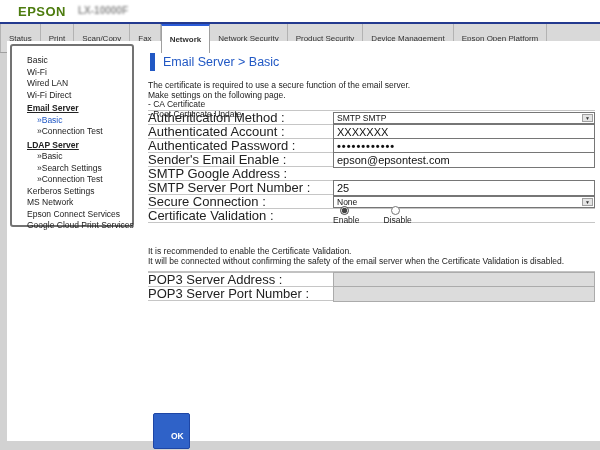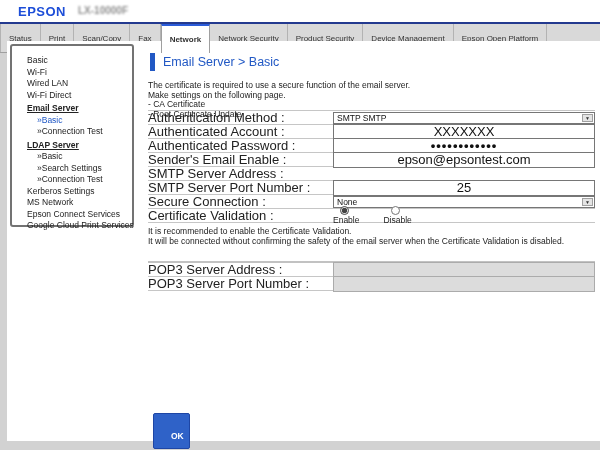--- a/index.html
+++ b/index.html
@@ -1,21 +1,21 @@
 <!DOCTYPE html>
 <html><head>
 <meta charset="utf-8">
 <style>
   html,body{margin:0;padding:0;}
   #page{position:relative;width:600px;height:450px;background:#d2d2d2;overflow:hidden;
         font-family:"Liberation Sans",sans-serif;-webkit-font-smoothing:antialiased;}
 
   
   .header{position:absolute;top:0;left:0;width:600px;height:22px;background:#ffffff;}
-  .logo{position:absolute;left:18px;top:4px;font-size:13px;font-weight:bold;color:#1d4ed8;letter-spacing:.5px;}
+  .logo{position:absolute;left:18px;top:4px;font-size:13px;font-weight:bold;color:#4d7c0f;letter-spacing:.5px;}
   .model{position:absolute;left:78px;top:5px;font-size:10px;font-weight:bold;color:#8f8f8f;filter:blur(1.2px);}
   .navline{position:absolute;top:22px;left:0;width:600px;height:2px;background:#233a8f;}
 
   
   .tabbar{position:absolute;top:24px;left:0;width:600px;height:29px;background:#d9d9d9;
           border-bottom:1px solid #9f9f9f;display:flex;box-sizing:border-box;}
   .tab{display:flex;align-items:center;padding:0 8px;font-size:8px;color:#333;
        border-right:1px solid #b3b3b3;background:#d9d9d9;cursor:pointer;white-space:nowrap;}
   .tab:first-child{border-left:1px solid #b3b3b3;}
   .tab.active{background:#ffffff;font-weight:bold;border-top:2px solid #2b5cd9;
@@ -34,33 +34,33 @@
 
   
   .accent{position:absolute;left:143px;top:12px;width:5px;height:18px;background:#2158c4;}
   .title{position:absolute;left:156px;top:14px;font-size:12.5px;color:#2158c4;white-space:nowrap;}
   .desc{position:absolute;left:141px;top:40px;font-size:8.5px;line-height:9.6px;color:#222;}
 
   .form{position:absolute;left:141px;top:69px;width:447px;border-top:1px solid #c6c6c6;}
   .row{display:flex;align-items:center;height:13px;border-bottom:1px solid #c6c6c6;}
   .row .lbl{width:185px;font-size:13px;color:#222;flex-shrink:0;white-space:nowrap;}
   .row .ctl{flex:1;display:flex;align-items:center;position:relative;height:100%;}
-  input.txt{width:100%;height:16px;border:1px solid #767676;font-size:13px;font-family:inherit;
-            padding:0 3px;box-sizing:border-box;background:#fff;color:#111;text-align:center;}
+  input.txt{width:100%;height:16px;border:1px solid #767676;font-size:11px;font-family:inherit;
+            padding:0 3px;box-sizing:border-box;background:#fff;color:#111;}
   input.txt.dis{background:#dcdcdc;border-color:#ababab;}
   input.pwd{letter-spacing:1px;font-weight:bold;}
   .selectbox{width:100%;height:12px;border:1px solid #767676;background:#fff;position:relative;
              display:flex;align-items:center;box-sizing:border-box;cursor:pointer;}
   .selectbox .val{font-size:8.5px;padding-left:3px;color:#111;}
   .selectbox .btn{position:absolute;right:1px;top:1px;bottom:1px;width:11px;background:#e4e4e4;
                   border:1px solid #a0a0a0;box-sizing:border-box;display:flex;align-items:center;
                   justify-content:center;font-size:5px;color:#333;}
   .radio-lab{display:flex;align-items:center;font-size:8.5px;color:#222;margin-right:24px;cursor:pointer;flex-direction:column;}
   .radio-lab input{width:9px;height:9px;margin:0 4px 0 0;accent-color:#444;}
-  .note{padding:4px 0 15px;border-bottom:2px solid #c2c2c2;}
+  .note{padding:4px 0 5px;border-bottom:2px solid #c2c2c2;margin-top:20px;}
   .note div{font-size:8.5px;line-height:9.6px;color:#222;white-space:nowrap;}
 
   .ok{position:absolute;left:146px;top:372px;width:37px;height:17px;background:#2f62c8;
       border:1px solid #1e46a5;border-radius:2px;color:#fff;font-weight:bold;font-size:8.5px;
       font-family:inherit;cursor:pointer;padding:17px;}
 </style>
 </head>
 <body>
 
 <div id="page">
@@ -140,21 +140,21 @@
       </div>
 
       <div class="row">
         <div class="lbl">Sender's Email Enable :</div>
         <div class="ctl">
           <input type="text" class="txt" value="epson@epsontest.com" style="">
         </div>
       </div>
 
       <div class="row">
-        <div class="lbl">SMTP Server Address :</div>
+        <div class="lbl">SMTP Google Address :</div>
       </div>
 
       <div class="row">
         <div class="lbl">SMTP Server Port Number :</div>
         <div class="ctl">
           <input type="text" class="txt" value="25" style="">
         </div>
       </div>
 
       <div class="row">

